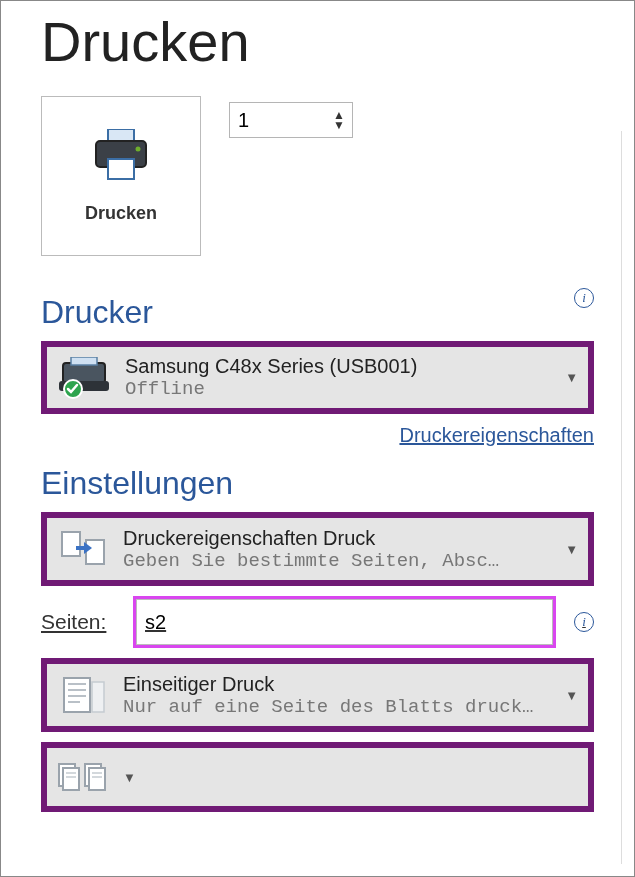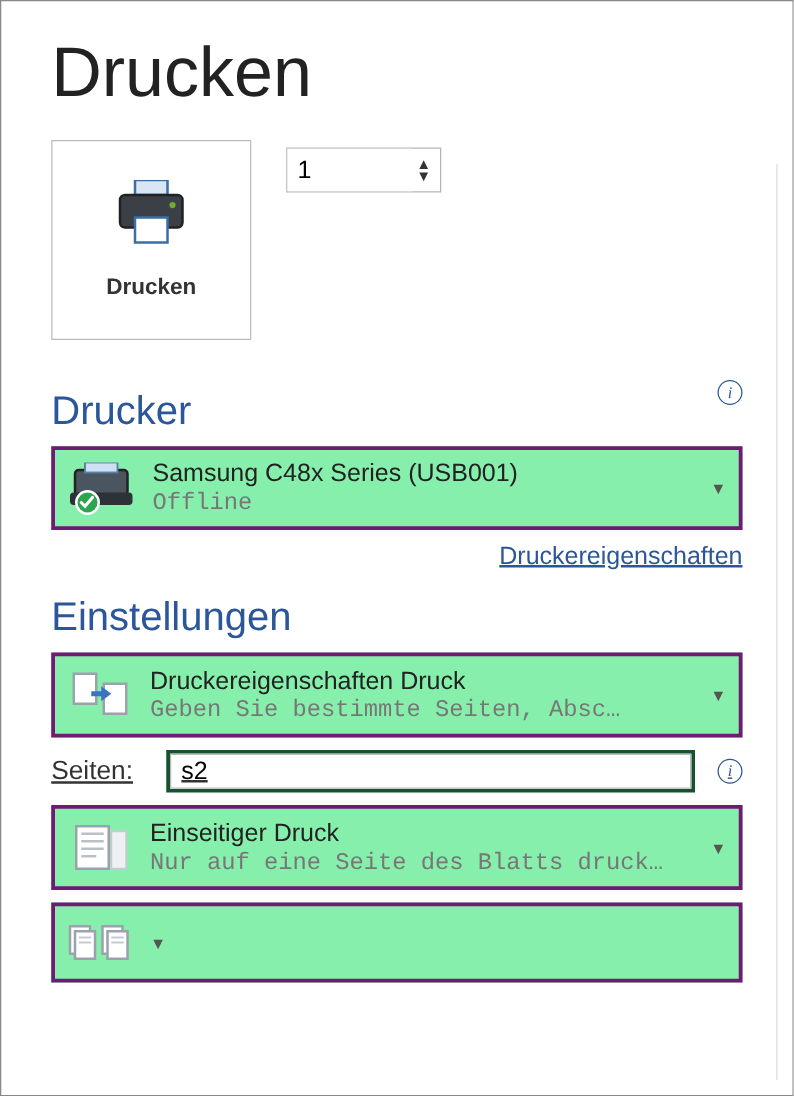--- a/index.html
+++ b/index.html
@@ -8,21 +8,21 @@
     padding: 0;
     font-family: "Segoe UI", Arial, sans-serif;
     background: #fff;
     color: #333;
   }
   .frame {
     width: 635px;
     height: 877px;
     border: 1px solid #888;
     background: #fff;
-    padding: 16px 40px 10px 40px;
+    padding: 0 40px 10px 40px;
     position: relative;
   }
   .page-title {
     font-size: 56px;
     font-weight: 300;
     color: #222;
     margin: 8px 0 22px 0;
   }
   .print-row {
     display: flex;
@@ -107,22 +107,22 @@
     border-radius: 50%;
     display: inline-flex;
     align-items: center;
     justify-content: center;
     color: #2b579a;
     font-size: 13px;
     font-style: italic;
     font-family: Georgia, serif;
   }
   .dropdown {
-    border: 3px solid #701a75;
-    background: #86efac;
+    border: 6px solid #701a75;
+    background: #e5e5e5;
     display: flex;
     align-items: center;
     padding: 8px 10px;
     cursor: pointer;
     gap: 14px;
     margin-bottom: 10px;
   }
   .dropdown .dd-icon {
     flex: 0 0 52px;
     display: flex;
@@ -170,22 +170,22 @@
     margin-bottom: 10px;
     text-decoration: underline;
   }
   .pages-label {
     font-size: 21px;
     color: #333;
     width: 78px;
   }
   .pages-input-wrap {
     flex: 1;
-    border: 3px solid #14532d;
-    height: 34px;
+    border: 3px solid #d946ef;
+    height: 52px;
     display: flex;
   }
   .pages-input-wrap input {
     width: 100%;
     border: 1px solid #bbb;
     outline: none;
     padding: 0 8px;
     font-size: 20px;
   }
   .info-small {

